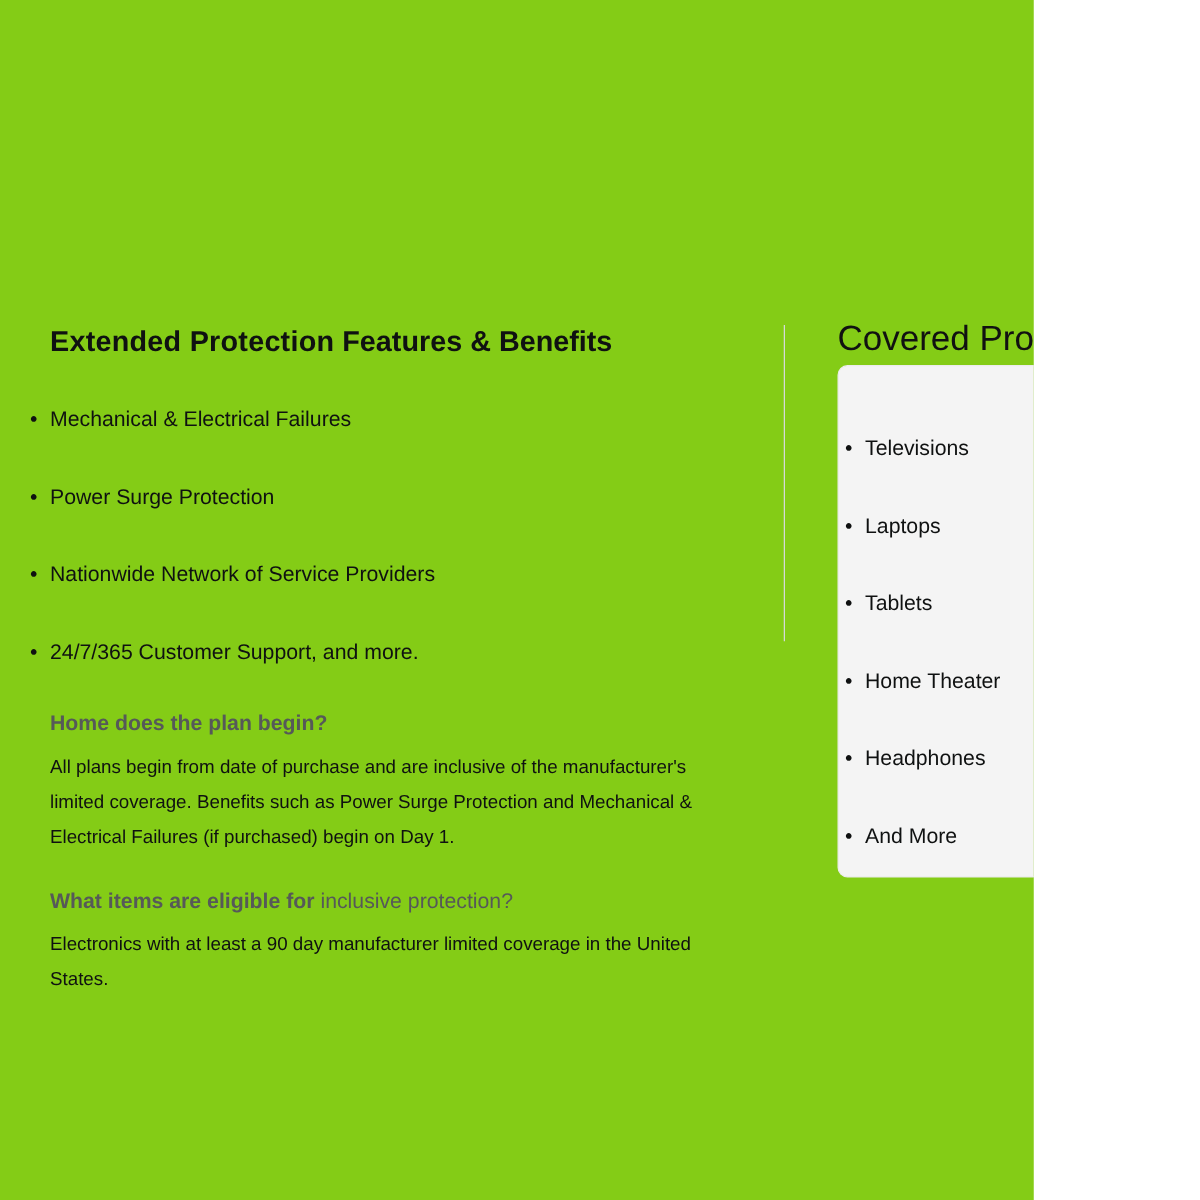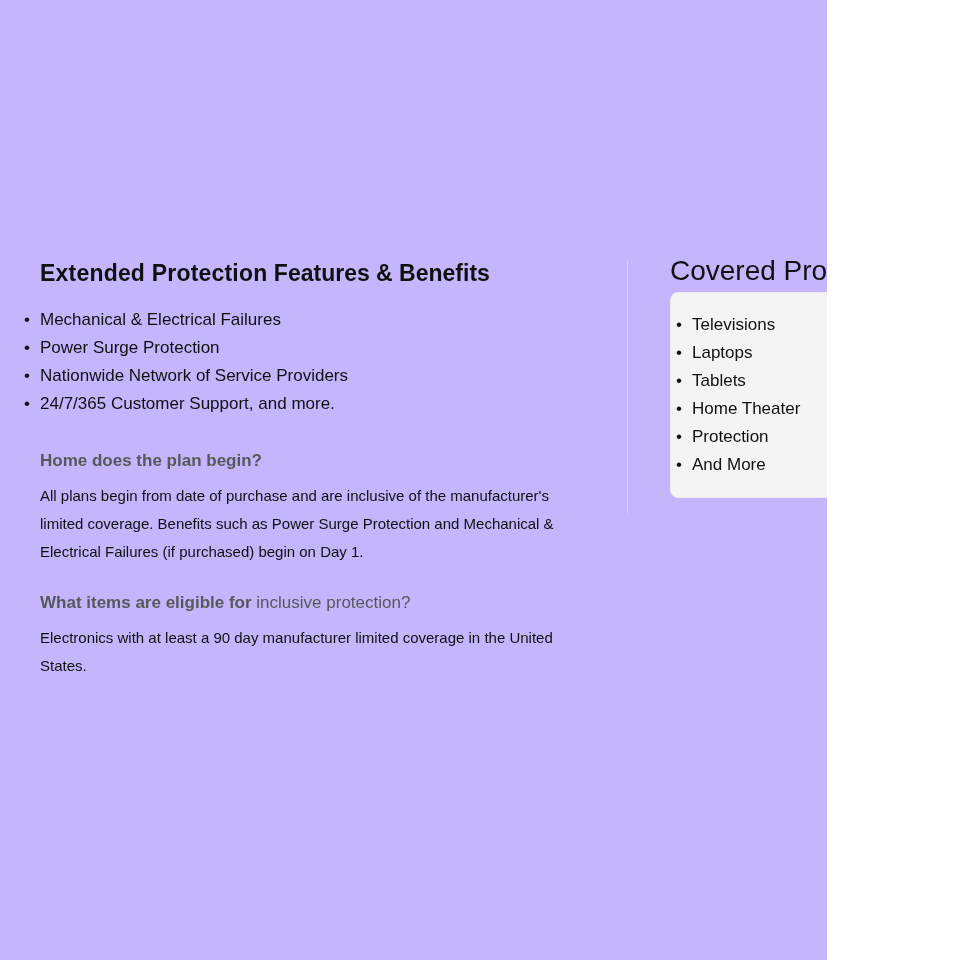--- a/index.html
+++ b/index.html
@@ -6,21 +6,21 @@
   html, body {
     margin: 0;
     padding: 0;
     background: #ffffff;
     font-family: "Liberation Sans", "DejaVu Sans", sans-serif;
     color: #0F1111;
   }
   .page {
     width: 827px;
     height: 960px;
-    background: #c4b5fd;
+    background: #84cc16;
     overflow: hidden;
   }
   .content {
     display: flex;
     align-items: flex-start;
     padding: 258px 0 0 40px;
   }
 
   
   .col-left {
@@ -37,21 +37,21 @@
   h1.main-heading .hw-heavy { font-weight: 800; letter-spacing: 0.2px; }
   h1.main-heading .hw-norm  { font-weight: 700; }
 
   ul.plain-list {
     list-style: none;
     margin: 0;
     padding: 0;
     font-size: 17px;
     line-height: 28px;
   }
-  ul.plain-list li { position: relative; }
+  ul.plain-list li { position: relative; margin-top: 34px; }
   ul.plain-list li::before {
     content: "\2022";
     position: absolute;
     left: -16px;
     color: #0F1111;
   }
 
   .qa-block { margin-top: 32px; }
   .qa-block + .qa-block { margin-top: 26px; }
   h3.question {
@@ -142,20 +142,20 @@
     <div class="divider"></div>
 
     <div class="col-right">
       <h2 class="side-heading">Covered Products</h2>
       <div class="products-box">
         <ul class="plain-list">
             <li>Televisions</li>
             <li>Laptops</li>
             <li>Tablets</li>
             <li>Home Theater</li>
-            <li>Protection</li>
+            <li>Headphones</li>
             <li>And More</li>
           </ul>
       </div>
     </div>
 
   </div>
 </div>
 
 </body></html>

